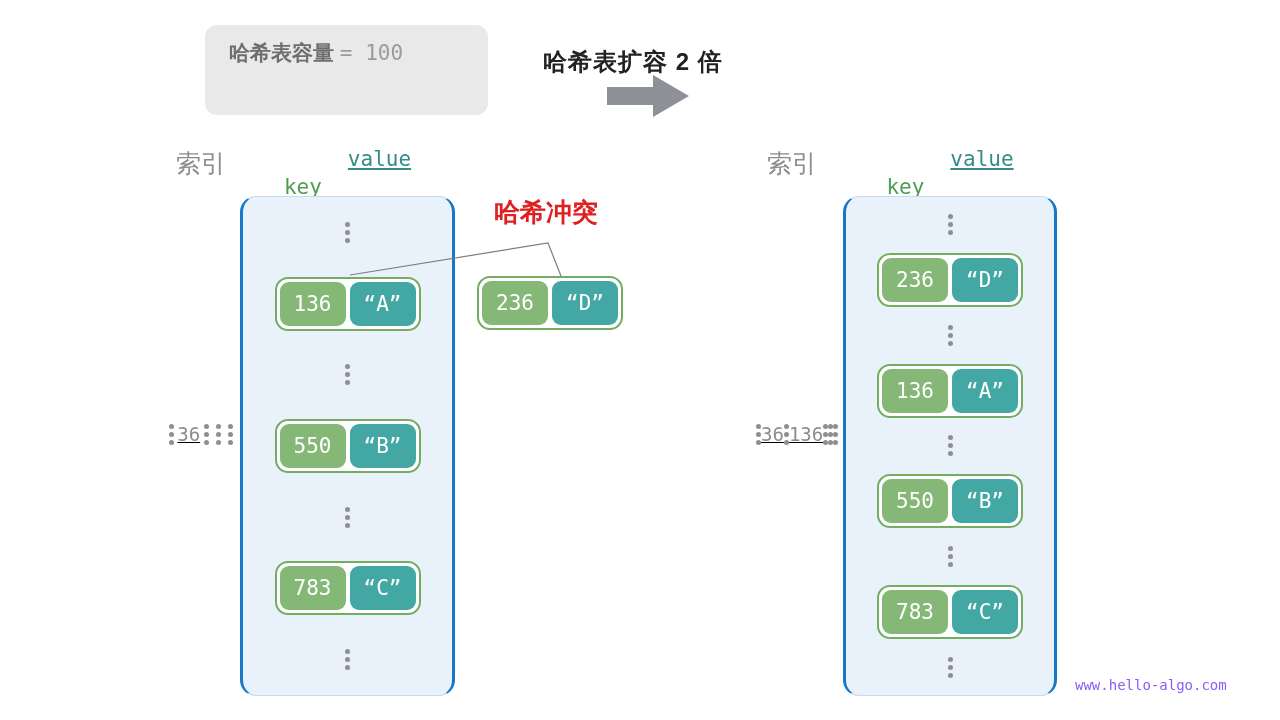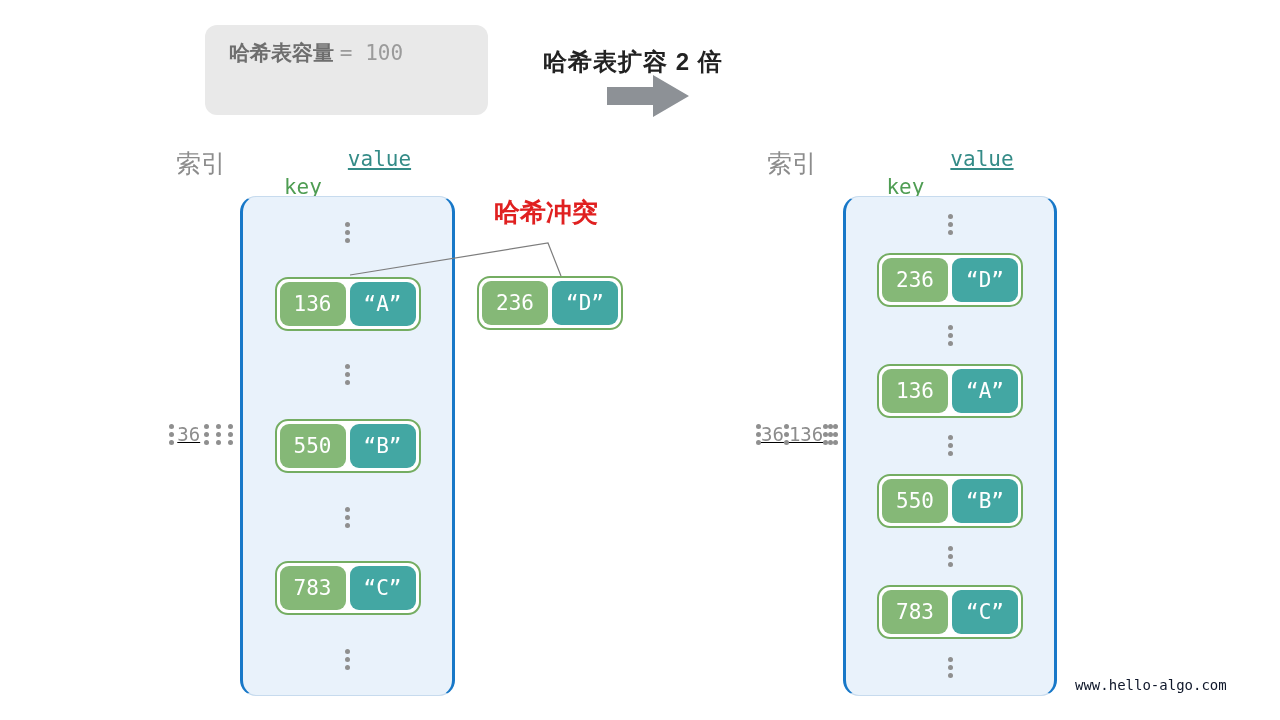--- a/index.html
+++ b/index.html
@@ -50,21 +50,21 @@
         border-radius:13px;padding:3px;}
   .pair .cell{width:66px;height:44px;border-radius:9px;display:flex;align-items:center;justify-content:center;
         color:#fff;font-family:"DejaVu Sans Mono","Liberation Mono",monospace;font-size:21px;}
   .pair .key{background:var(--key-bg);}
   .pair .value{background:var(--value-bg);}
 
   .collision-label{position:absolute;left:494px;top:195px;font-size:26px;font-weight:700;
                    color:var(--collision-red);white-space:nowrap;}
   #standalone-pair{position:absolute;left:477px;top:276px;}
   .overlay{position:absolute;left:0;top:0;pointer-events:none;}
-  .watermark{position:absolute;left:1075px;top:677px;font-size:14px;color:#0f172a;
+  .watermark{position:absolute;left:1075px;top:677px;font-size:14px;color:#8b5cf6;
              font-family:"DejaVu Sans Mono","Liberation Mono",monospace;}
 </style>
 </head>
 <body>
 
 <div class="canvas">
 
   <div class="info-box" id="box-before">
     <div class="line">
       <span class="lbl">哈希表容量</span>

